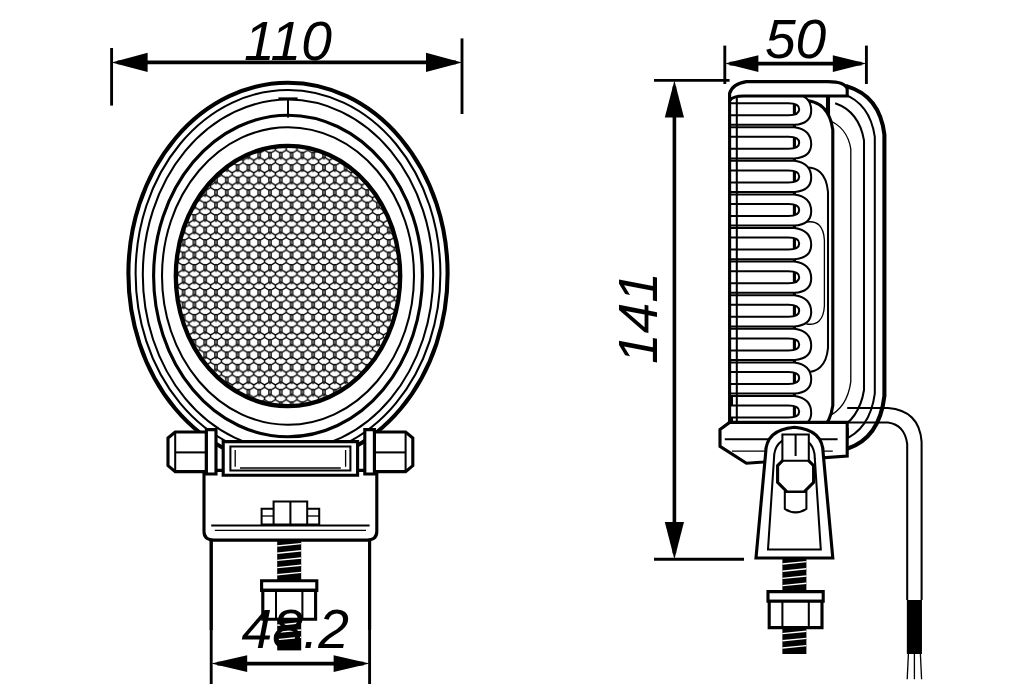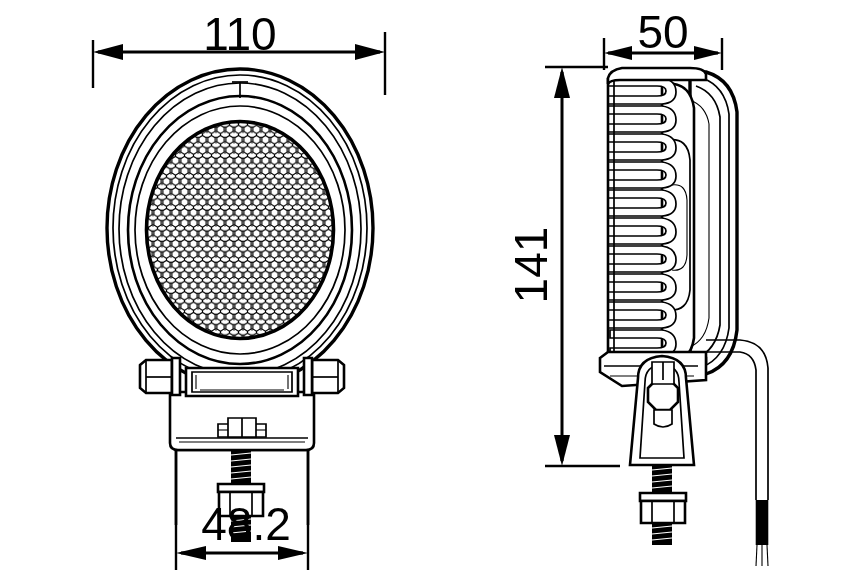--- a/index.html
+++ b/index.html
@@ -7,20 +7,21 @@
     padding: 0;
     background: #ffffff;
   }
   #drawing-root {
     position: relative;
     width: 860px;
     height: 580px;
     background: #ffffff;
     font-family: "Liberation Sans", sans-serif;
     overflow: hidden;
+    font-style: italic;
   }
   #drawing-svg {
     position: absolute;
     left: 0;
     top: 0;
     width: 860px;
     height: 580px;
     display: block;
   }
   .dim-text {

